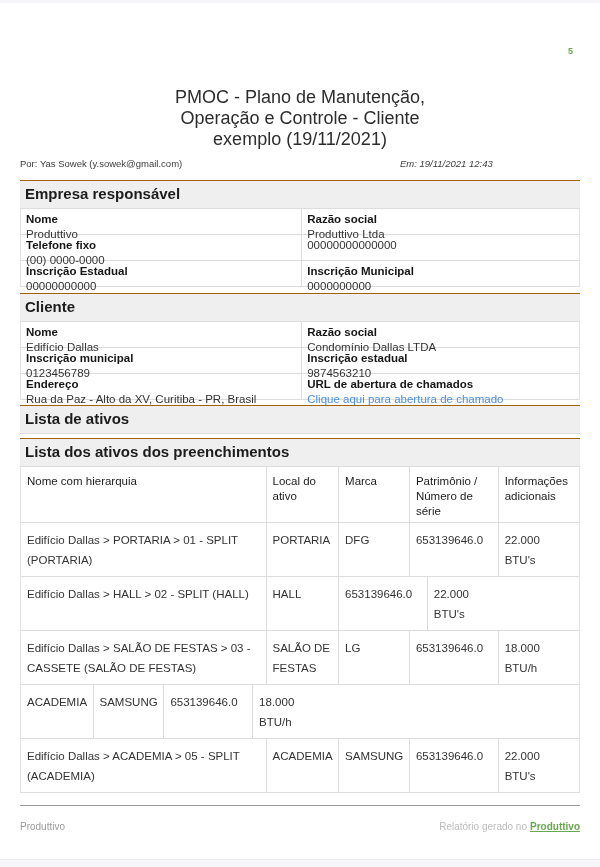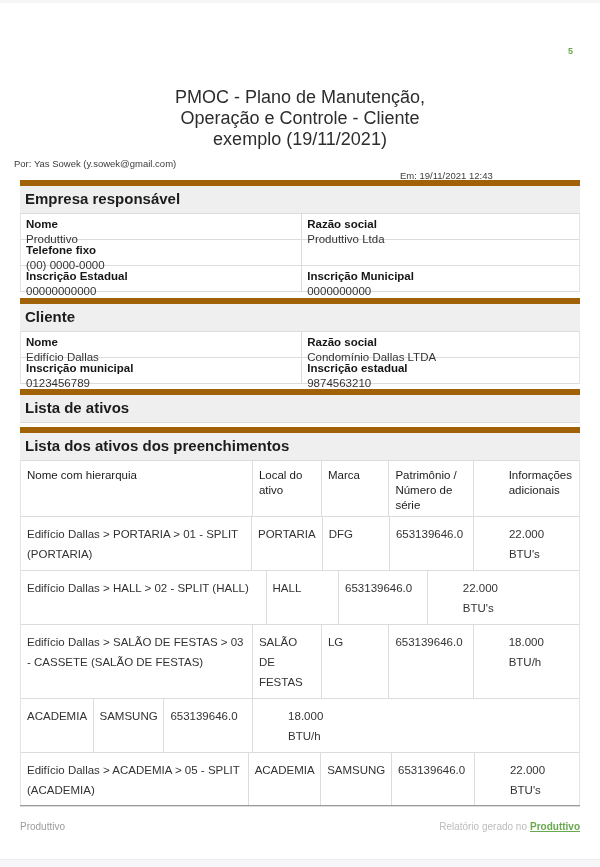--- a/index.html
+++ b/index.html
@@ -6,46 +6,46 @@
   html,body { width:600px; height:867px; background:#fff; font-family:"Liberation Sans", sans-serif; color:#2e2e2e; }
   body { position:relative; overflow:hidden; }
 
   .edge-strip-top { position:absolute; top:0; left:0; width:600px; height:3px; background:#f6f6f8; }
   .edge-strip-bottom { position:absolute; bottom:0; left:0; width:600px; height:8px; background:#f6f6f8; border-top:1px solid #ececec; }
 
   .page-number { position:absolute; top:46px; right:27px; font-size:9px; font-weight:bold; color:#6aa84f; }
 
   .doc-title { padding-top:47px; text-align:center; font-size:18px; line-height:21px; color:#2d2d2d; font-weight:400;margin-top:40px; }
 
-  .meta-row { position:relative; margin-top:8px; padding:0 14px; font-size:9.5px; color:#3c3c3c; height:12px; }
-  .meta-right { position:absolute; left:400px; top:12px; }
+  .meta-row { position:relative; margin-top:8px; padding:0 20px; font-size:9.5px; color:#3c3c3c; height:12px; }
+  .meta-right { position:absolute; left:400px; top:0;font-style:italic; }
 
   .content { margin:10px 20px 0 20px; }
 
-  .section-bar { background:#efefef; border-top:6px solid #a16207; border-bottom:1px solid #dcdcdc;
+  .section-bar { background:#efefef; border-top:1px solid #a16207; border-bottom:1px solid #dcdcdc;
                  padding:5px 5px 6px 5px; font-size:15px; line-height:16px; font-weight:bold; color:#1c1c1c; }
   .mt6 { margin-top:6px; }
   .mt5 { margin-top:5px; }
   .mt4 { margin-top:4px; }
 
   .info-table { border-left:1px solid #e3e3e3; border-right:1px solid #e3e3e3; }
   .info-row { display:flex; border-bottom:1px solid #dcdcdc; height:26px; }
   .info-cell { padding:4px 5px 0 5px; }
   .info-cell.c0 { width:50.4%; border-right:1px solid #dcdcdc; }
   .info-cell.c1 { width:49.6%; }
   .flabel { font-size:11.5px; line-height:13px; font-weight:bold; color:#161616; margin-bottom:2px; }
   .fvalue { font-size:11.5px; line-height:13px; color:#333; }
   a.link { color:#4a90d9; text-decoration:none; cursor:pointer; }
 
   .asset-table { border-left:1px solid #e3e3e3; border-right:1px solid #e3e3e3; font-size:11.5px; }
   .a-row { display:flex; border-bottom:1px solid #dcdcdc; }
   .a-head .a-cell { font-weight:normal; color:#1c1c1c; line-height:15px; padding:7px 6px 3px 6px; min-height:55px; }
   .a-body .a-cell { color:#333; line-height:20px; padding:7px 6px 6px 6px; min-height:45px; }
   .a-cell { border-right:1px solid #dcdcdc; }
-  .a-cell:last-child { border-right:none;margin-left:29px; }
+  .a-cell:last-child { border-right:none; }
   .w0 { width:44%; } .w1 { width:13%; } .w2 { width:12.7%; } .w3 { width:15.9%; } .w4 { width:14.4%; }
 
   .footer-line { position:absolute; top:805px; left:20px; width:560px; border-top:1px solid #9a9a9a; }
   .footer-row { position:absolute; top:821px; left:20px; width:560px; display:flex; justify-content:space-between; font-size:10px; }
   .footer-left { color:#9c9c9c; }
   .footer-right { color:#bcbcbc; }
   .footer-right a { color:#6aa84f; font-weight:bold; text-decoration:underline; margin-left:3px; cursor:pointer; }
 </style>
 </head>
 <body>
@@ -78,20 +78,21 @@
         <div class="flabel">Razão social</div>
         <div class="fvalue">Produttivo Ltda</div>
       </div>
     </div>
     <div class="info-row">
       <div class="info-cell c0">
         <div class="flabel">Telefone fixo</div>
         <div class="fvalue">(00) 0000-0000</div>
       </div>
       <div class="info-cell c1">
+        <div class="fvalue">00000000000000</div>
       </div>
     </div>
     <div class="info-row">
       <div class="info-cell c0">
         <div class="flabel">Inscrição Estadual</div>
         <div class="fvalue">00000000000</div>
       </div>
       <div class="info-cell c1">
         <div class="flabel">Inscrição Municipal</div>
         <div class="fvalue">0000000000</div>
@@ -112,20 +113,30 @@
       </div>
     </div>
     <div class="info-row">
       <div class="info-cell c0">
         <div class="flabel">Inscrição municipal</div>
         <div class="fvalue">0123456789</div>
       </div>
       <div class="info-cell c1">
         <div class="flabel">Inscrição estadual</div>
         <div class="fvalue">9874563210</div>
+      </div>
+    </div>
+    <div class="info-row">
+      <div class="info-cell c0">
+        <div class="flabel">Endereço</div>
+        <div class="fvalue">Rua da Paz - Alto da XV, Curitiba - PR, Brasil</div>
+      </div>
+      <div class="info-cell c1">
+        <div class="flabel">URL de abertura de chamados</div>
+        <div class="fvalue"><a class="link">Clique aqui para abertura de chamado</a></div>
       </div>
     </div>
   </div>
 
   <div class="section-bar mt5">Lista de ativos</div>
 
   <div class="section-bar mt4">Lista dos ativos dos preenchimentos</div>
 
   <div class="asset-table">
     <div class="a-row a-head">

